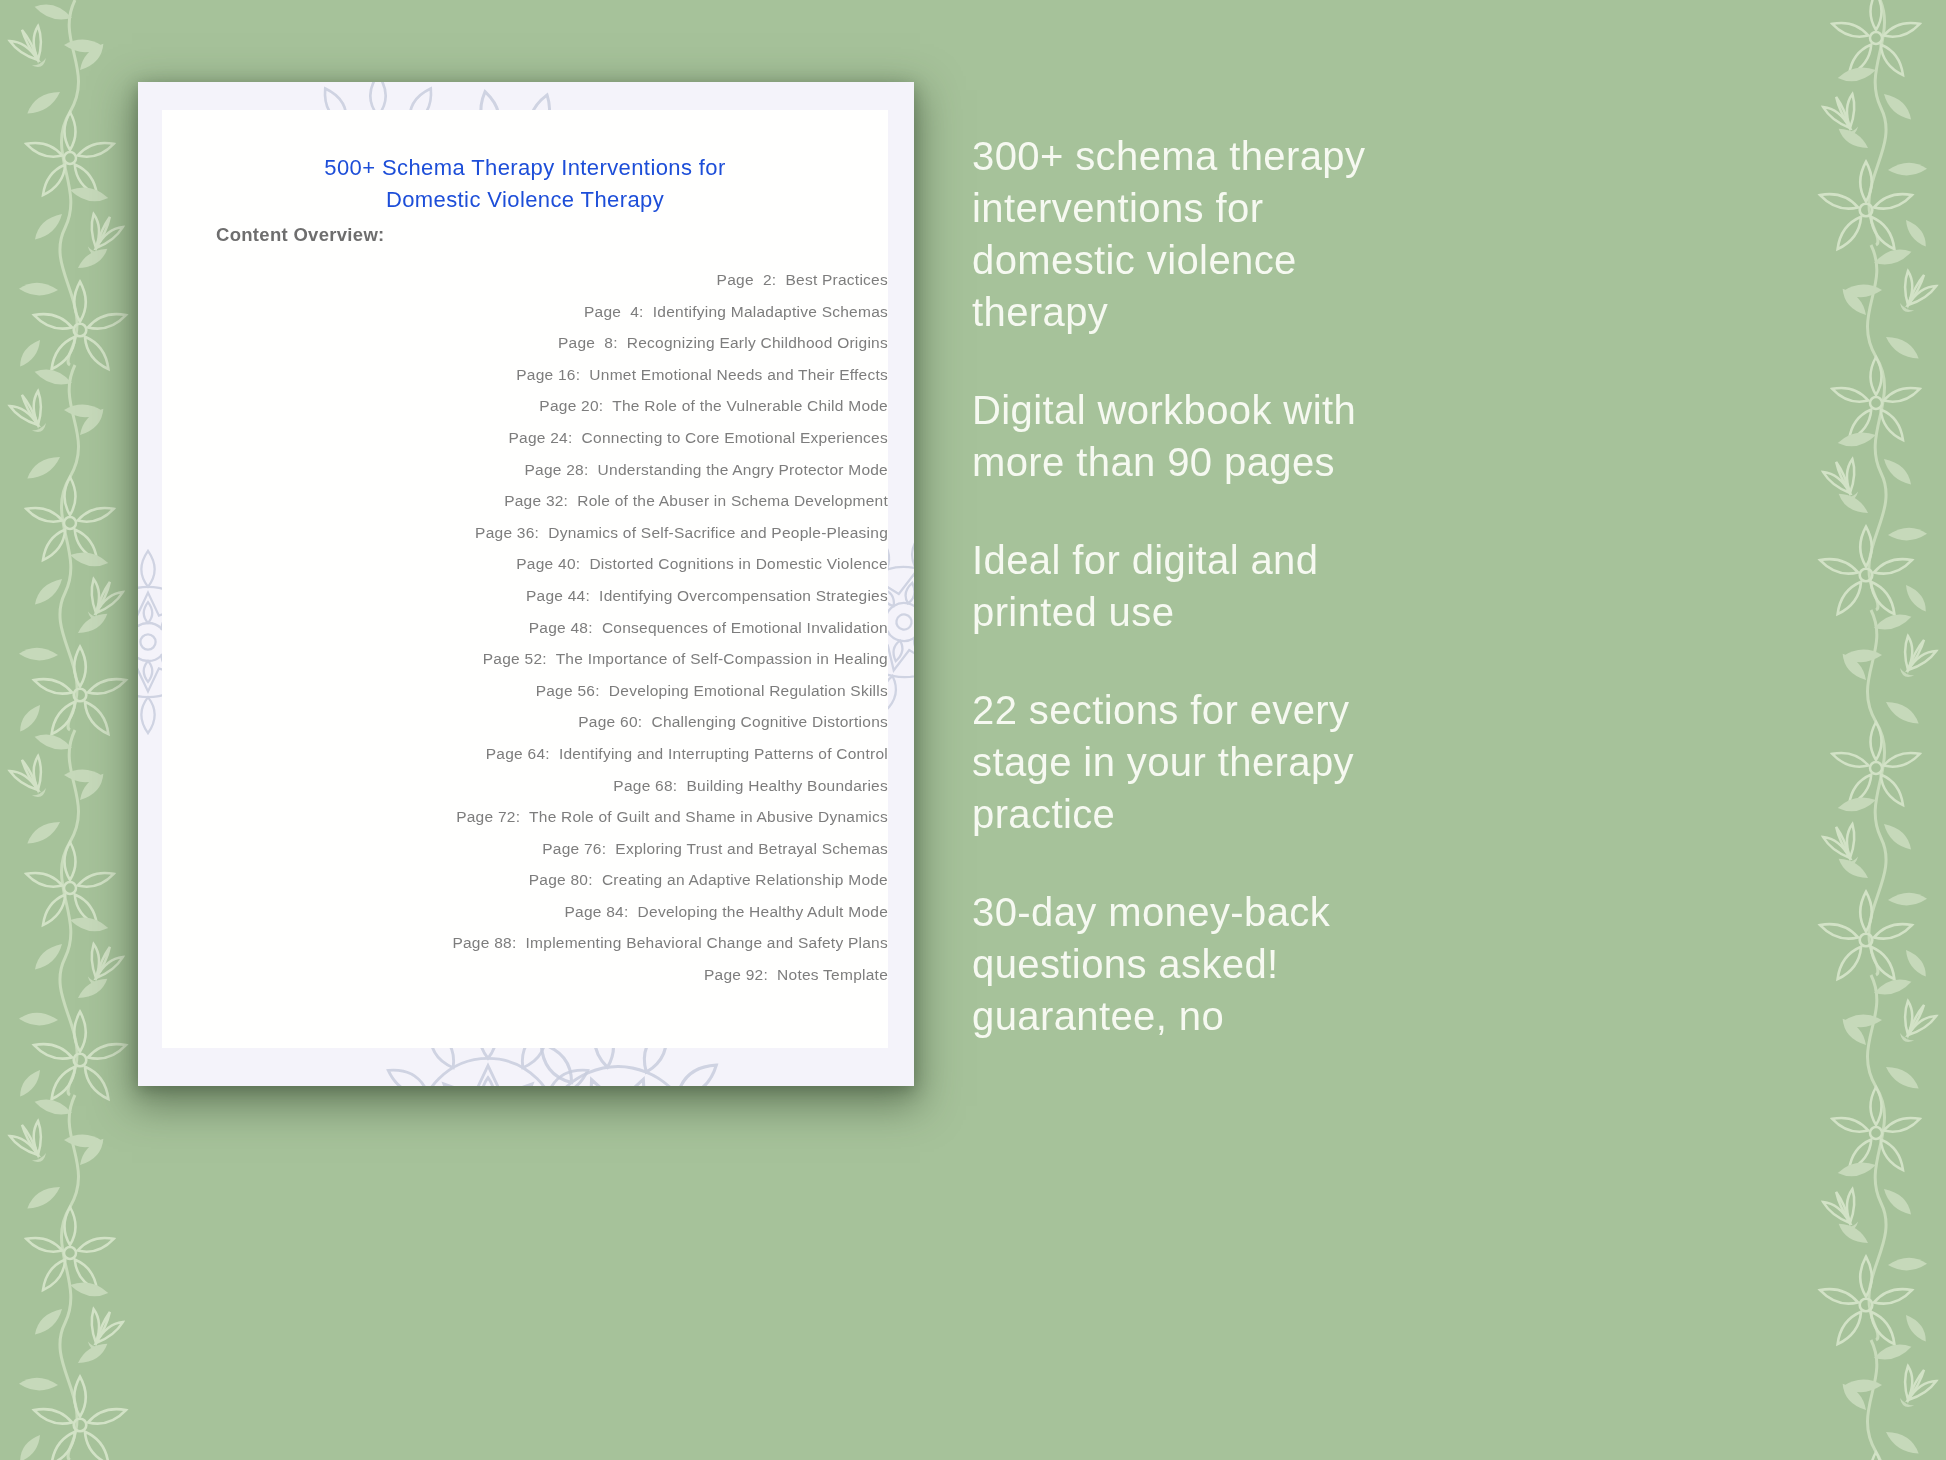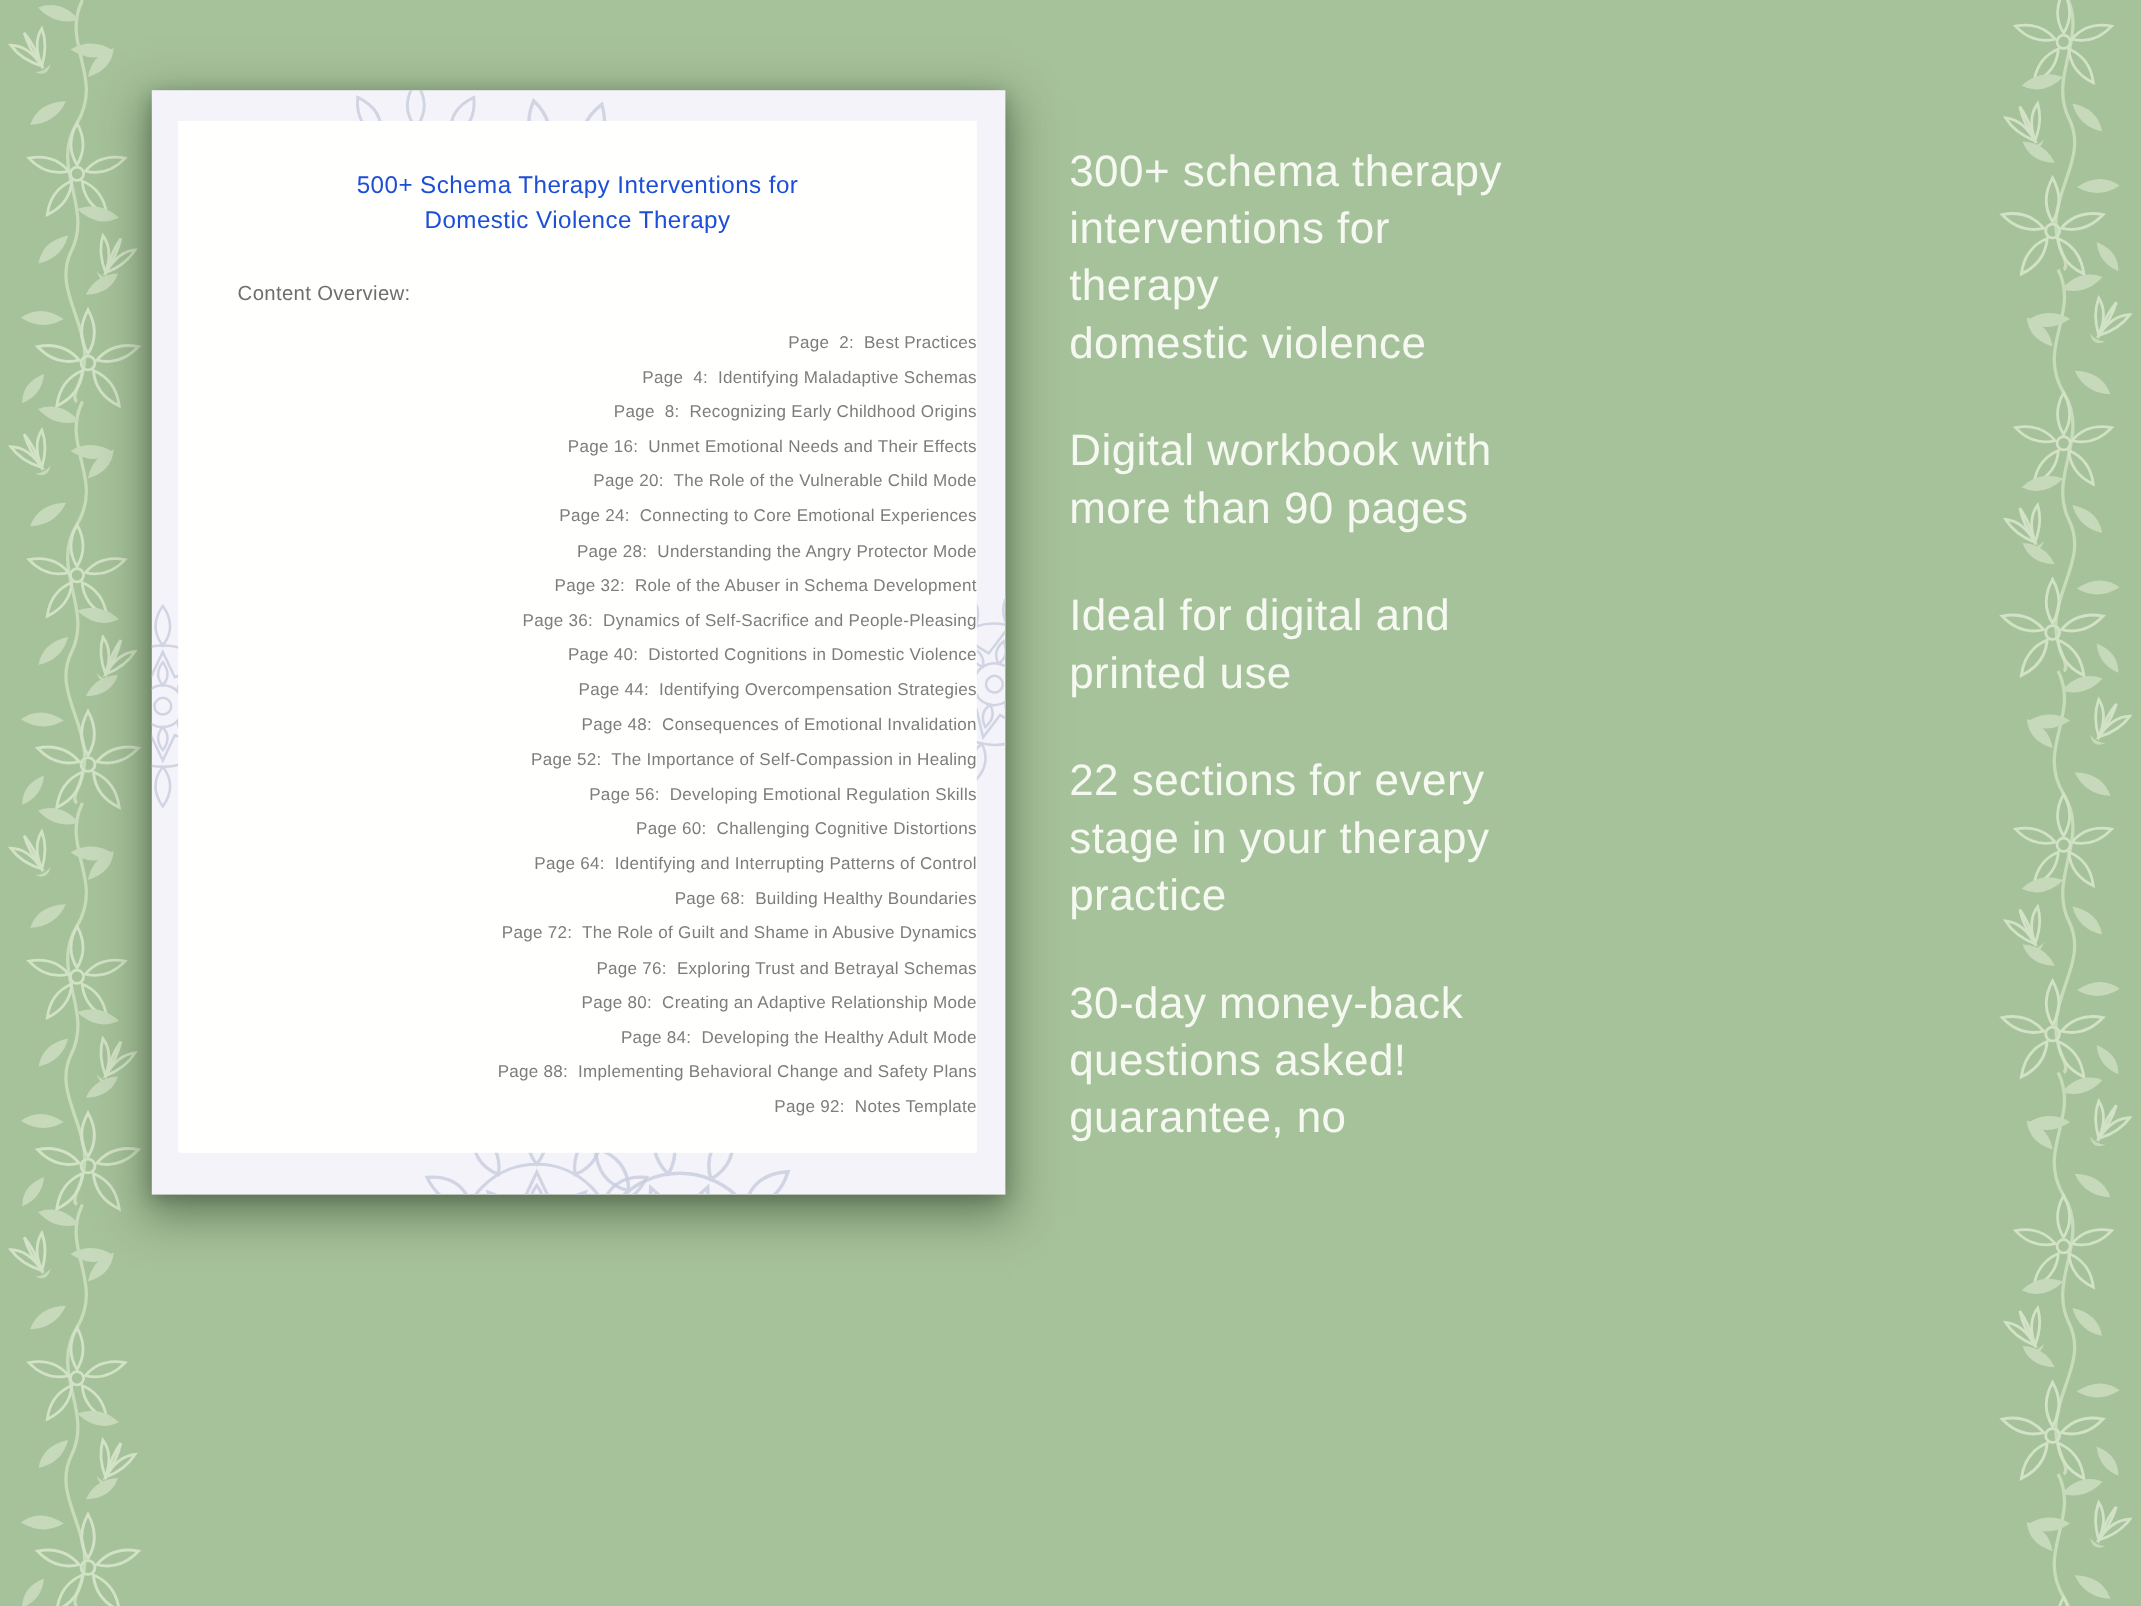--- a/index.html
+++ b/index.html
@@ -14,22 +14,22 @@
 
   
   .page{position:absolute;left:138px;top:82px;width:776px;height:1004px;
         background:#f4f3fa;overflow:hidden;
         box-shadow:0 14px 38px 6px rgba(47,66,42,.5), 0 4px 14px rgba(47,66,42,.35);}
   .mandala{position:absolute;z-index:1;opacity:.85;}
   .content{position:absolute;z-index:2;left:24px;top:28px;width:726px;height:938px;
            background:#fffffe;}
   .doc-title{margin-top:42px;text-align:center;color:#1d4ed8;font-size:22px;
              line-height:32px;font-weight:500;letter-spacing:.4px;}
-  .overview-label{margin-top:40px;margin-left:54px;color:#6e6e6e;font-size:18.5px;
-                  letter-spacing:.3px;}
+  .overview-label{margin-top:8px;margin-left:54px;color:#6e6e6e;font-size:18.5px;
+                  letter-spacing:.3px;font-weight:bold;}
   ul.toc{list-style:none;margin:18px 0 0 0;padding:0 0 0 78px;text-align:right;}
   ul.toc li{white-space:pre;color:#7d7d7d;font-size:15.5px;line-height:31.6px;
             letter-spacing:.25px;}
 
   
   .marketing{position:absolute;left:972px;top:0;width:620px;padding-top:130px;
              color:#f6f9f1;}
   .marketing .block{margin:0 0 46px 0;}
   .marketing .line{font-size:40px;line-height:52px;letter-spacing:.4px;}
 </style>
@@ -179,22 +179,22 @@
         <li>Page 88:  Implementing Behavioral Change and Safety Plans</li>
         <li>Page 92:  Notes Template</li>
       </ul>
     </div>
   </div>
 
   <div class="marketing">
     <div class="block">
       <div class="line">300+ schema therapy</div>
       <div class="line">interventions for</div>
+      <div class="line">domestic violence</div>
       <div class="line">therapy</div>
-      <div class="line">domestic violence</div>
     </div>
     <div class="block">
       <div class="line">Digital workbook with</div>
       <div class="line">more than 90 pages</div>
     </div>
     <div class="block">
       <div class="line">Ideal for digital and</div>
       <div class="line">printed use</div>
     </div>
     <div class="block">

